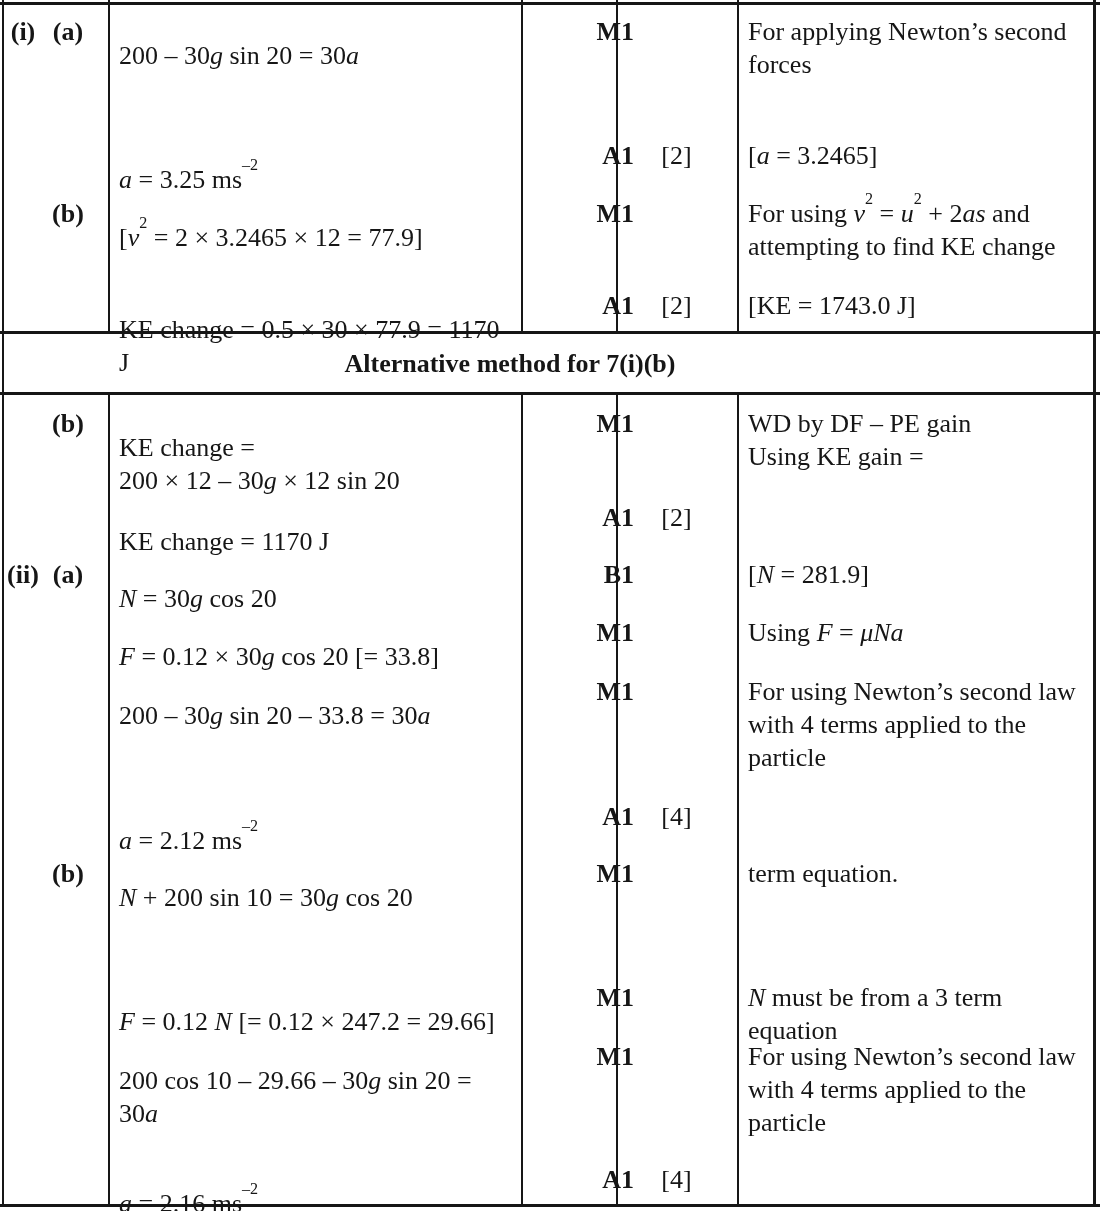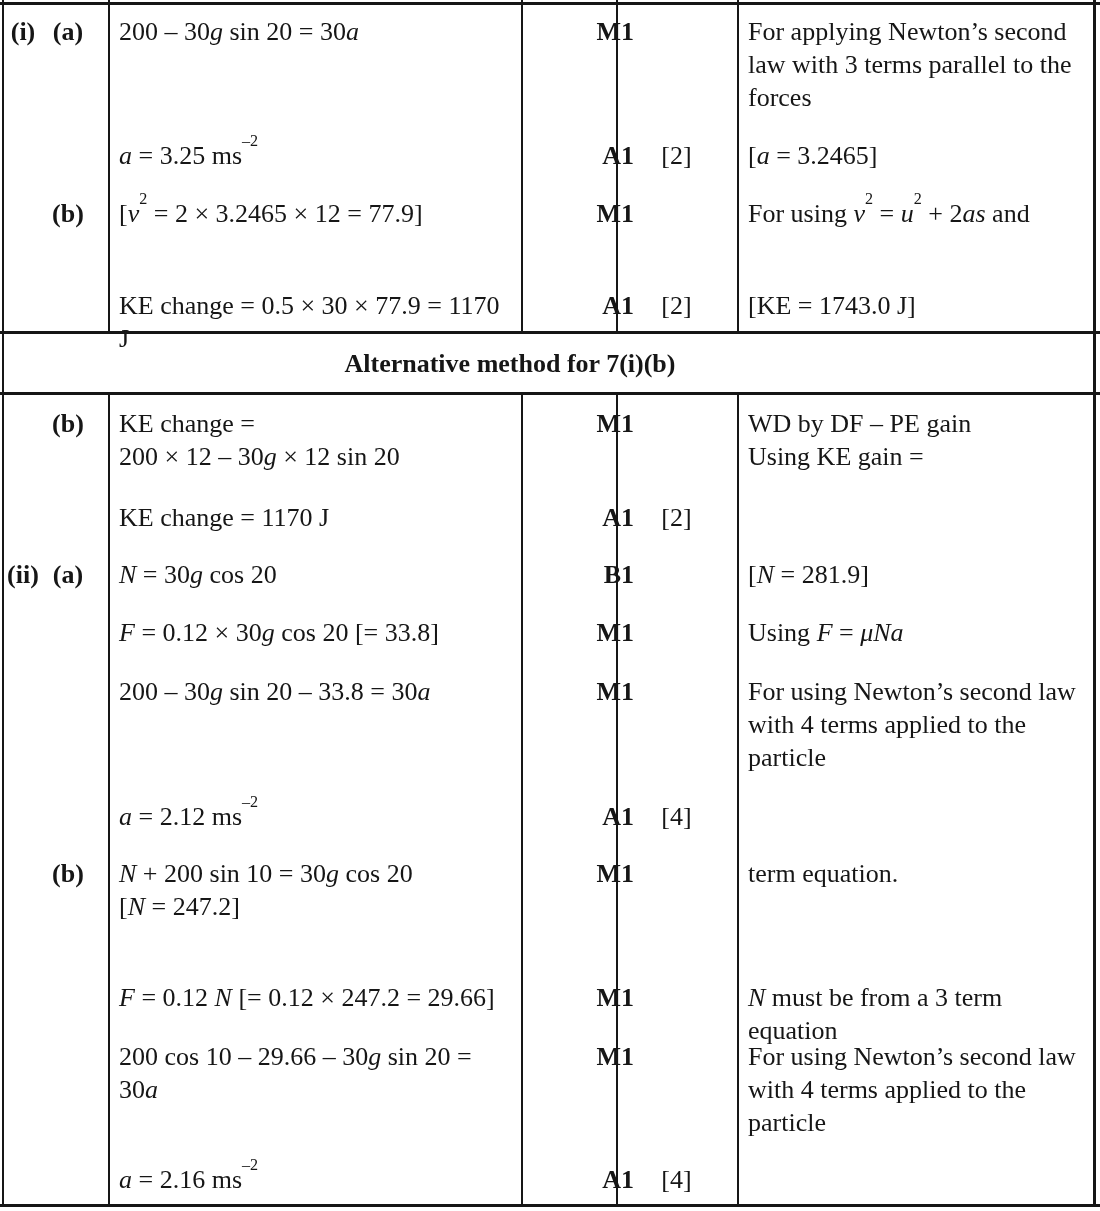--- a/index.html
+++ b/index.html
@@ -7,21 +7,21 @@
     position:relative;width:1100px;height:1211px;background:#ffffff;
     font-family:"Liberation Serif","DejaVu Serif",serif;
     font-size:26px;line-height:33px;color:#161616;overflow:hidden;
   }
   .hl{position:absolute;left:0;width:1100px;height:3px;background:#161616;}
   .vl{position:absolute;width:2px;background:#161616;}
   .row{position:absolute;left:0;width:1100px;}
   .cell{position:absolute;top:0;}
   .part{left:0;width:46px;font-weight:bold;text-align:center;}
   .sub{left:44px;width:48px;font-weight:bold;text-align:center;}
-  .work{left:119px;width:392px;}
+  .work{left:119px;width:392px;margin-top:24px;}
   .mark{left:521px;width:113px;text-align:right;font-weight:bold;}
   .total{left:616px;width:121px;text-align:center;}
   .comment{left:748px;width:344px;}
   .alt-header{position:absolute;left:0;width:1020px;top:347px;text-align:center;font-weight:bold;}
   sup{font-size:62%;position:relative;top:-0.5em;line-height:0;}
   i{font-style:italic;}
 </style>
 </head>
 <body>
 
@@ -50,21 +50,20 @@
 <div class="row" style="top: 15px;">
       <div class="cell part">(i)</div>
       <div class="cell sub">(a)</div>
       <div class="cell work">
         <div class="ln">200 – 30<i>g</i> sin 20 = 30<i>a</i></div>
       </div>
       <div class="cell mark">M1</div>
       <div class="cell total"></div>
       <div class="cell comment">
         <div class="ln">For applying Newton’s second</div>
-        <div class="ln">law with 3 terms parallel to the</div>
         <div class="ln">forces</div>
       </div>
     </div>
     <div class="row" style="top: 139px;">
       <div class="cell part"></div>
       <div class="cell sub"></div>
       <div class="cell work">
         <div class="ln"><i>a</i> = 3.25 ms<sup>–2</sup></div>
       </div>
       <div class="cell mark">A1</div>
@@ -76,20 +75,21 @@
     <div class="row" style="top: 197px;">
       <div class="cell part"></div>
       <div class="cell sub">(b)</div>
       <div class="cell work">
         <div class="ln">[<i>v</i><sup>2</sup> = 2 × 3.2465 × 12 = 77.9]</div>
       </div>
       <div class="cell mark">M1</div>
       <div class="cell total"></div>
       <div class="cell comment">
         <div class="ln">For using <i>v</i><sup>2</sup> = <i>u</i><sup>2</sup> + 2<i>as</i> and</div>
+        <div class="ln">attempting to find KE change</div>
       </div>
     </div>
     <div class="row" style="top: 289px;">
       <div class="cell part"></div>
       <div class="cell sub"></div>
       <div class="cell work">
         <div class="ln">KE change = 0.5 × 30 × 77.9 = 1170 J</div>
       </div>
       <div class="cell mark">A1</div>
       <div class="cell total">[2]</div>
@@ -167,21 +167,20 @@
       </div>
       <div class="cell mark">A1</div>
       <div class="cell total">[4]</div>
       <div class="cell comment"></div>
     </div>
     <div class="row" style="top: 857px;">
       <div class="cell part"></div>
       <div class="cell sub">(b)</div>
       <div class="cell work">
         <div class="ln"><i>N</i> + 200 sin 10 = 30<i>g</i> cos 20</div>
-        <div class="ln">[<i>N</i> = 247.2]</div>
       </div>
       <div class="cell mark">M1</div>
       <div class="cell total"></div>
       <div class="cell comment">
         <div class="ln">term equation.</div>
       </div>
     </div>
     <div class="row" style="top: 981px;">
       <div class="cell part"></div>
       <div class="cell sub"></div>

